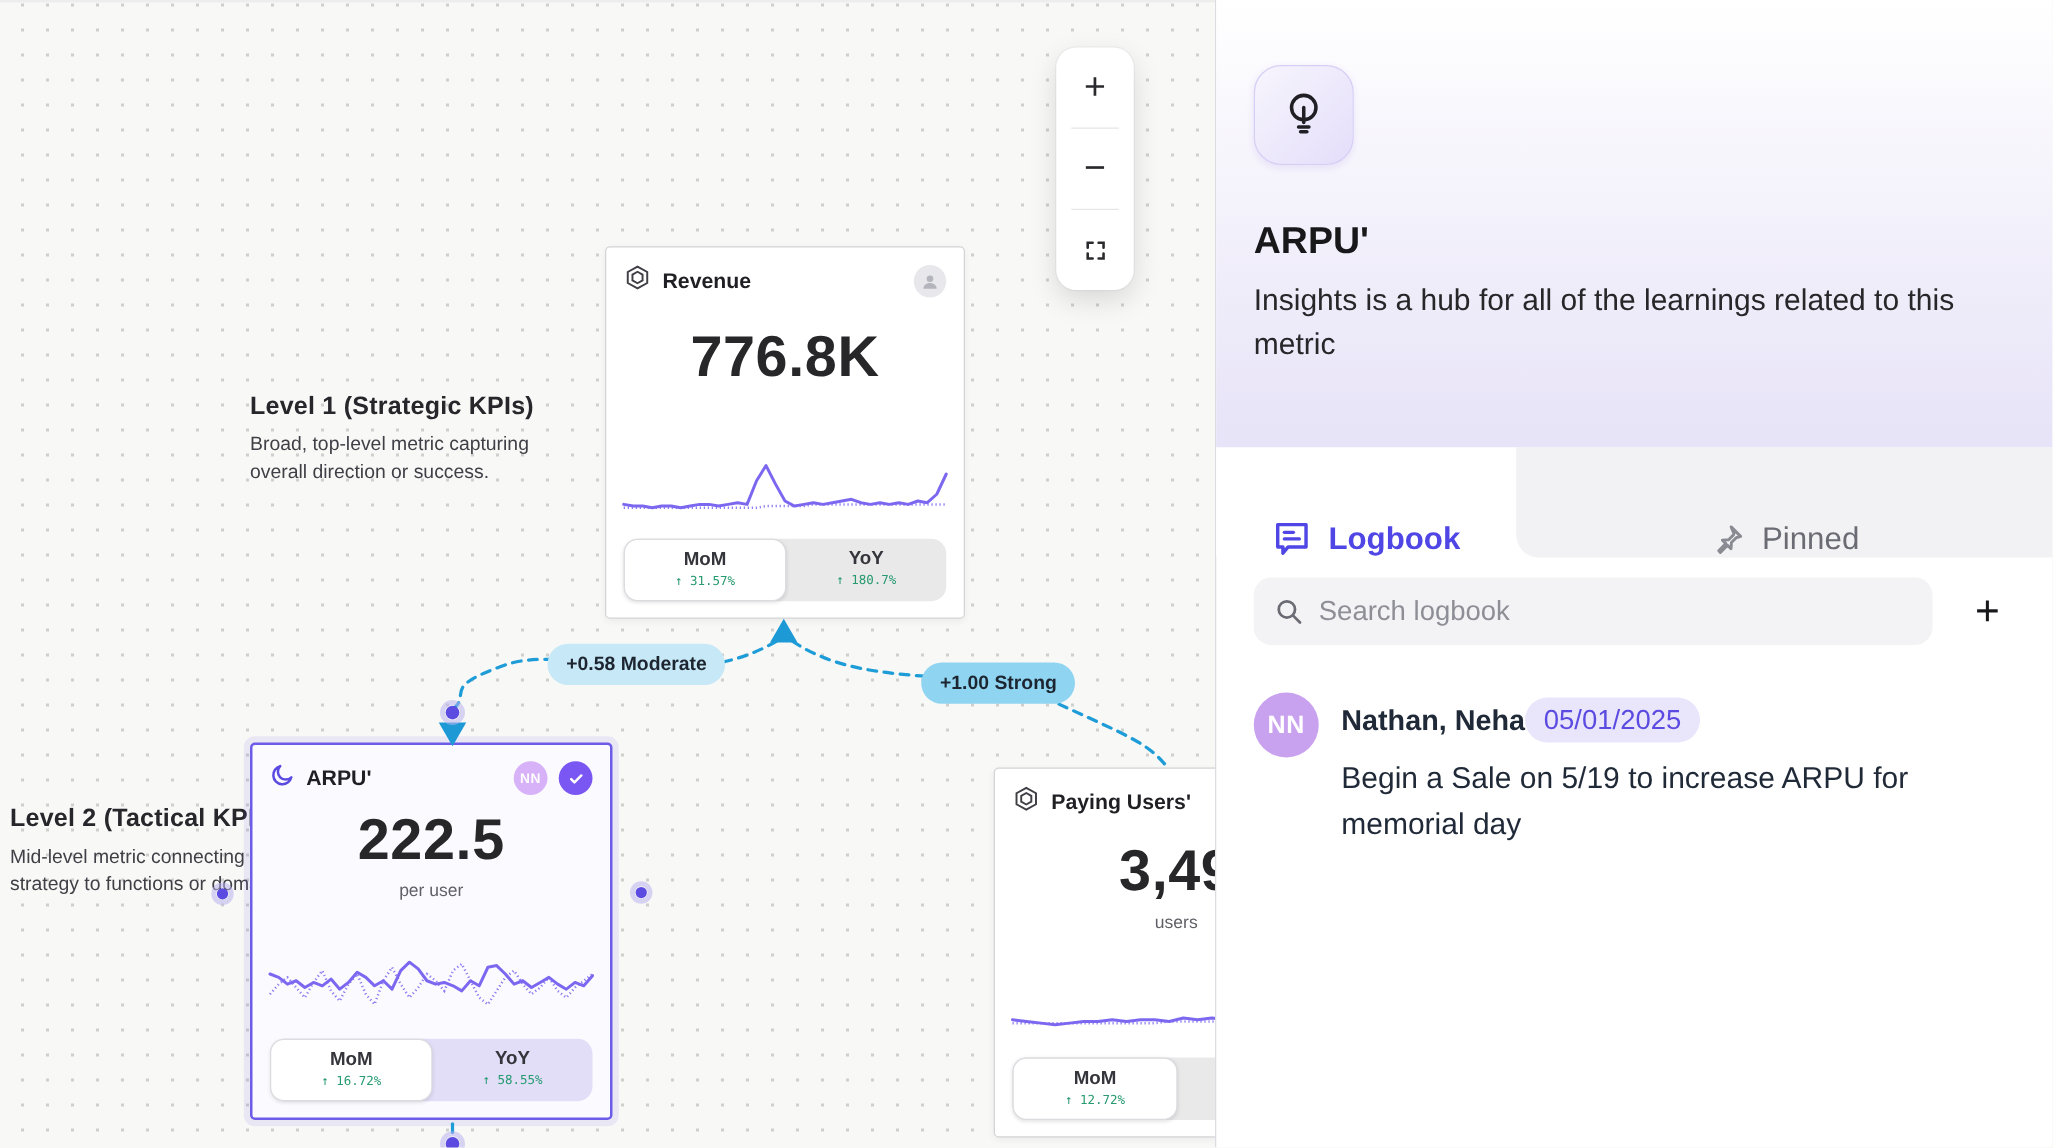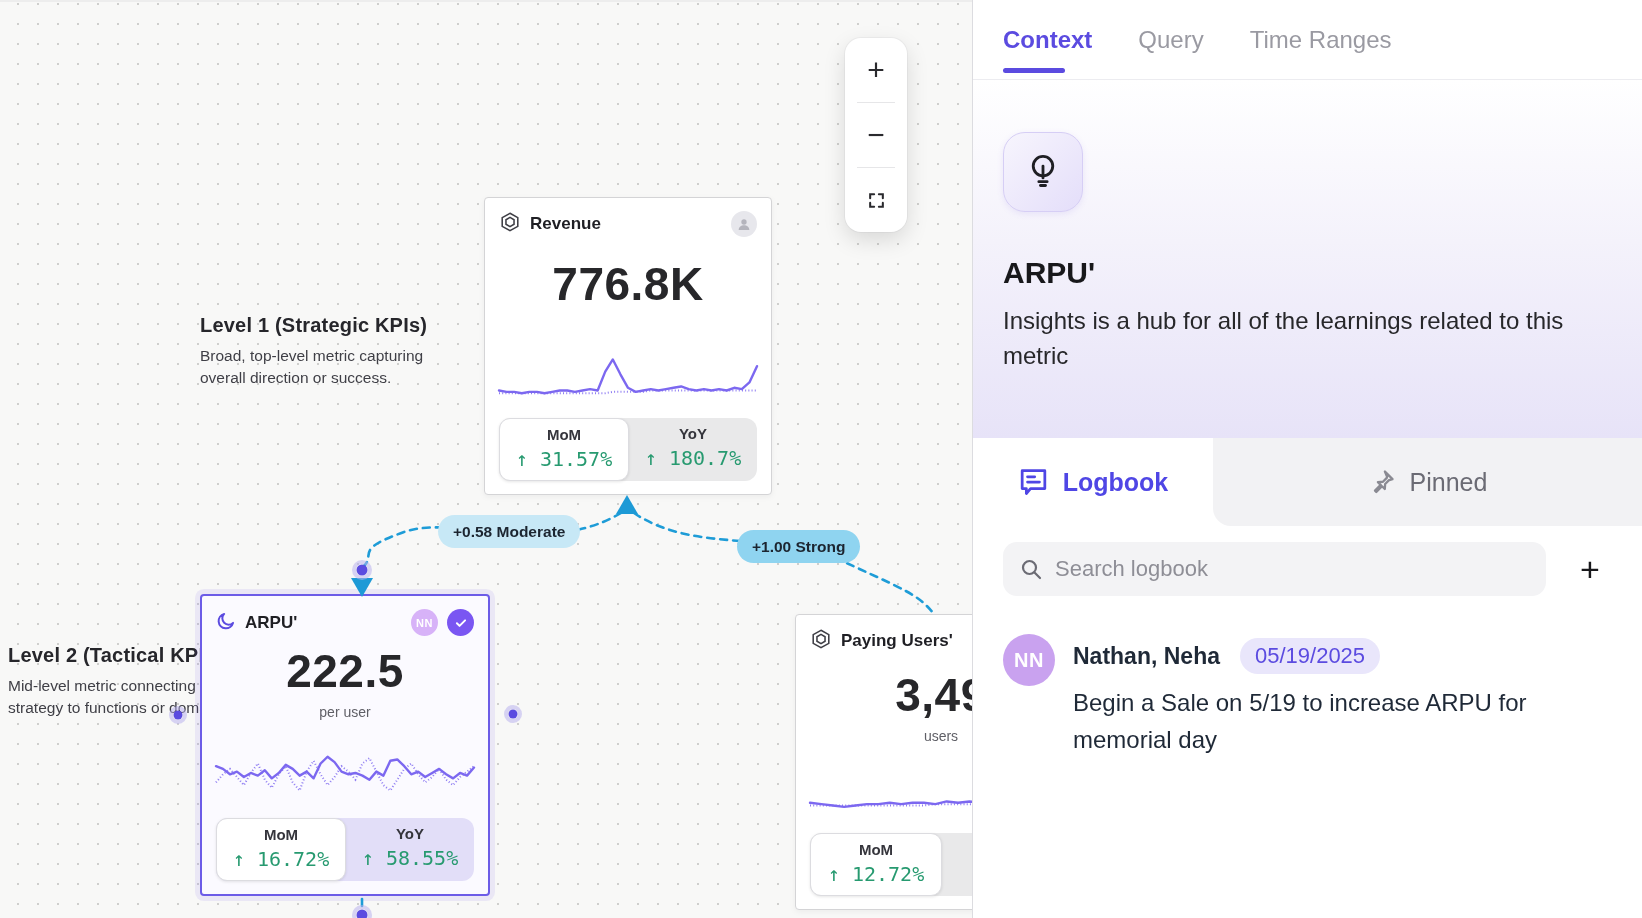--- a/index.html
+++ b/index.html
@@ -40,21 +40,21 @@
   .big-value { text-align:center; font-size:46px; font-weight:bold; color:#27272a; letter-spacing:.5px; margin-top:20px; }
   .unit { text-align:center; font-size:14px; color:#5f5f66; margin-top:6px; }
   .spark-wrap { margin-top:auto; }
   .spark-wrap svg { display:block; width:100%; height:54px; overflow:visible; }
   .spark-solid { fill:none; stroke:#7c68f0; stroke-width:2.4; vector-effect:non-scaling-stroke; stroke-linejoin:round; stroke-linecap:round; }
   .spark-dotted { fill:none; stroke:#8f7df2; stroke-width:2; vector-effect:non-scaling-stroke; stroke-dasharray:1 2.2; }
   .stat-row { margin-top:14px; display:flex; background:#e9e9ea; border-radius:12px; }
   .stat { flex:1; padding:7px 0 9px; text-align:center; }
   .stat.active { background:#fff; border:1px solid #dcdce0; border-radius:11px; box-shadow:0 1px 3px rgba(0,0,0,.10); }
   .stat-label { font-size:15px; font-weight:bold; color:#35353c; }
-  .stat-value { margin-top:4px; font-family:"DejaVu Sans Mono",monospace; font-size:20px; color:#279a70; }
+  .stat-value { margin-top:4px; font-family:"DejaVu Sans Mono",monospace; font-size:10px; color:#279a70; }
   #card-arpu { border:2px solid #6c5ce7; background:#fbfaff; box-shadow:0 0 0 5px rgba(120,92,240,.10); }
   #card-arpu .stat-row { background:#e2def8; }
   #card-paying .stat-row { background:#e9e9ea; }
 
   
   #zoomctl { position:absolute; left:845px; top:36px; width:62px; height:194px; z-index:7;
     background:#fff; border-radius:16px; box-shadow:0 8px 22px rgba(0,0,0,.13), 0 0 0 1px #efefef;
     display:flex; flex-direction:column; align-items:stretch; }
   .zbtn { flex:1; display:flex; align-items:center; justify-content:center; font-size:30px; color:#2a2a2e; cursor:pointer; }
   .zdiv { height:1px; background:#e6e6e8; margin:0 12px; }
@@ -68,35 +68,35 @@
   .tab.active .tab-underline { position:absolute; left:0; bottom:6px; width:62px; height:5px; border-radius:3px; background:#5b4be0; }
 
   #hero { height:358px; padding:30px; background:linear-gradient(180deg,#ffffff 0%,#f4f2fb 45%,#e7e3f8 100%); }
   #bulb-tile { width:80px; height:80px; margin-top:22px; border-radius:22px;
     background:linear-gradient(135deg,#f7f5fd,#e4defa); border:1px solid #d6cef5; box-shadow:0 2px 6px rgba(120,100,220,.12);
     display:flex; align-items:center; justify-content:center; }
   #metric-name { margin-top:44px; font-size:30px; font-weight:bold; color:#18181b; }
   #metric-desc { margin-top:14px; font-size:24px; line-height:1.45; color:#27272a; max-width:592px; }
 
   #subtabs { height:88px; display:flex; }
-  .subtab { display:flex; align-items:center; justify-content:center; gap:14px; font-size:25px; cursor:pointer; }
+  .subtab { display:flex; align-items:flex-end; justify-content:center; gap:14px; font-size:25px; cursor:pointer; }
   .subtab.logbook { width:240px; background:#fff; color:#4f46e5; font-weight:bold; }
   .subtab.pinned { flex:1; background:#f2f2f4; color:#6b6b74; border-radius:0 0 0 18px; }
 
   #search-row { display:flex; align-items:center; gap:22px; margin:16px 30px 0; }
   #search-box { flex:1; height:54px; background:#f3f3f5; border-radius:14px; display:flex; align-items:center; padding:0 16px; gap:12px; }
   #search-box input { flex:1; border:none; outline:none; background:transparent; font-size:22px; color:#14532d; font-family:"Liberation Sans",sans-serif; }
   #search-box input::placeholder { color:#8e8e96; }
   #add-btn { width:44px; height:44px; display:flex; align-items:center; justify-content:center;
     font-size:34px; font-weight:300; color:#18181b; cursor:pointer; background:transparent; border:none; }
 
   .entry { display:flex; gap:18px; margin:38px 30px 0; }
   .entry-avatar { width:52px; height:52px; border-radius:50%; background:#c9a2ef; color:#fff; font-size:20px; font-weight:bold;
     display:flex; align-items:center; justify-content:center; flex:none; letter-spacing:.5px; }
-  .entry-head { display:flex; align-items:center; gap:20px; margin-top:4px; }
+  .entry-head { display:flex; align-items:center; margin-top:4px; }
   .entry-author { font-size:23px; font-weight:bold; color:#1f2937; }
   .entry-date { background:#e9e6fb; color:#5b4be0; font-size:22px; padding:5px 15px; border-radius:19px; }
   .entry-text { margin-top:10px; font-size:24px; line-height:1.55; color:#1f2937; max-width:500px; }
 </style>
 </head>
 <body>
 
 <div id="stage">
 
   <div id="canvas">
@@ -239,32 +239,20 @@
             <path d="M15 4h5v5"></path>
             <path d="M20 15v5h-5"></path>
             <path d="M9 20H4v-5"></path>
         </svg>
       </div>
     </div>
   </div>
 
   <div id="panel">
 
-    <div id="tabbar">
-      <div class="tab active">
-        <span>Context</span>
-          <span class="tab-underline"></span>
-      </div>
-      <div class="tab">
-          <span>Query</span>
-        </div>
-      <div class="tab">
-          <span>Time Ranges</span>
-        </div>
-    </div>
 
     <div id="hero">
       <div id="bulb-tile">
         <svg width="36" height="40" viewBox="0 0 24 27" fill="none" stroke="#1f1f24" stroke-width="1.9" stroke-linecap="round">
           <circle cx="12" cy="9.5" r="6.6"></circle>
           <line x1="12" y1="9.5" x2="12" y2="17.5"></line>
           <line x1="9.2" y1="20" x2="14.8" y2="20"></line>
           <line x1="10.3" y1="22.6" x2="13.7" y2="22.6"></line>
         </svg>
       </div>
@@ -298,20 +286,20 @@
         <input type="text" placeholder="Search logbook" style="">
       </div>
       <button id="add-btn">+</button>
     </div>
 
     <div class="entry">
       <div class="entry-avatar">NN</div>
       <div class="entry-body">
         <div class="entry-head">
           <span class="entry-author">Nathan, Neha</span>
-          <span class="entry-date">05/19/2025</span>
+          <span class="entry-date">05/01/2025</span>
         </div>
         <div class="entry-text">Begin a Sale on 5/19 to increase ARPU for memorial day</div>
       </div>
     </div>
 
   </div>
 </div>
 
 </body></html>

